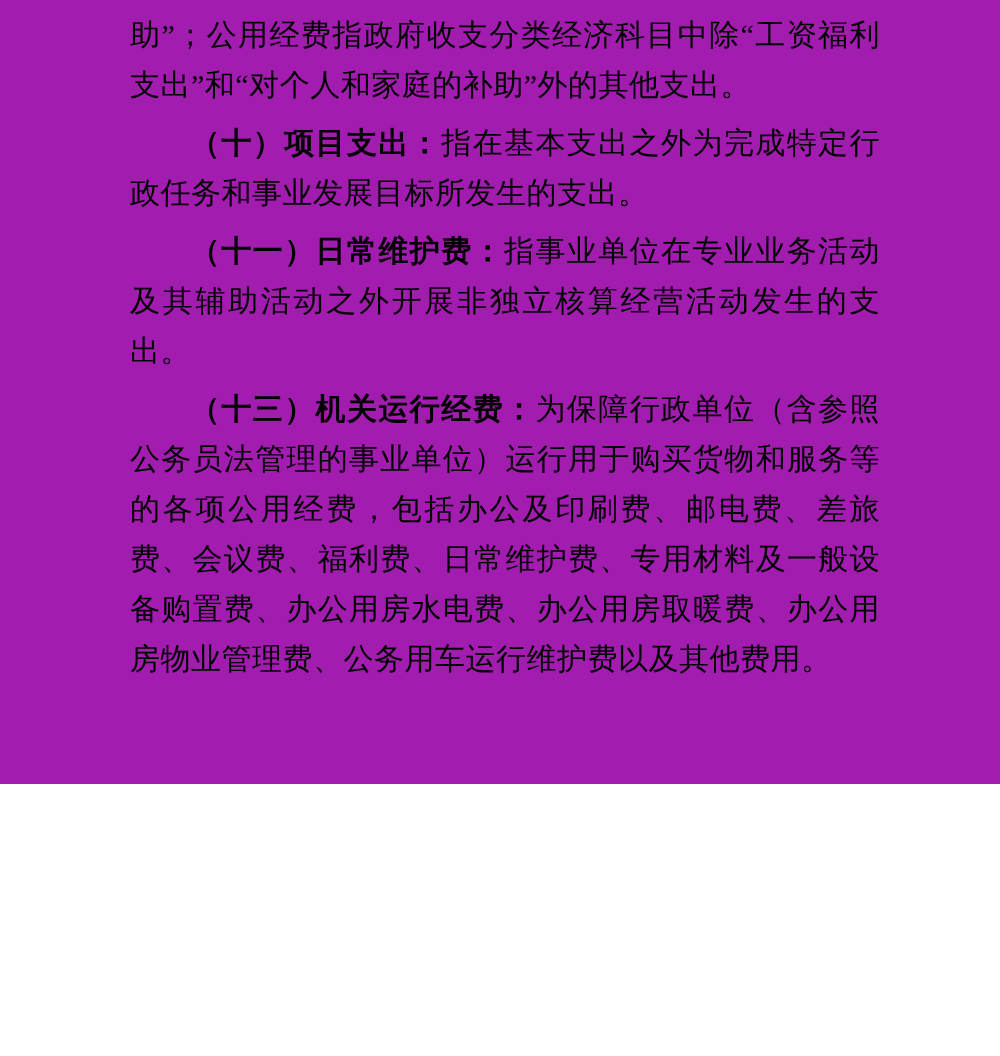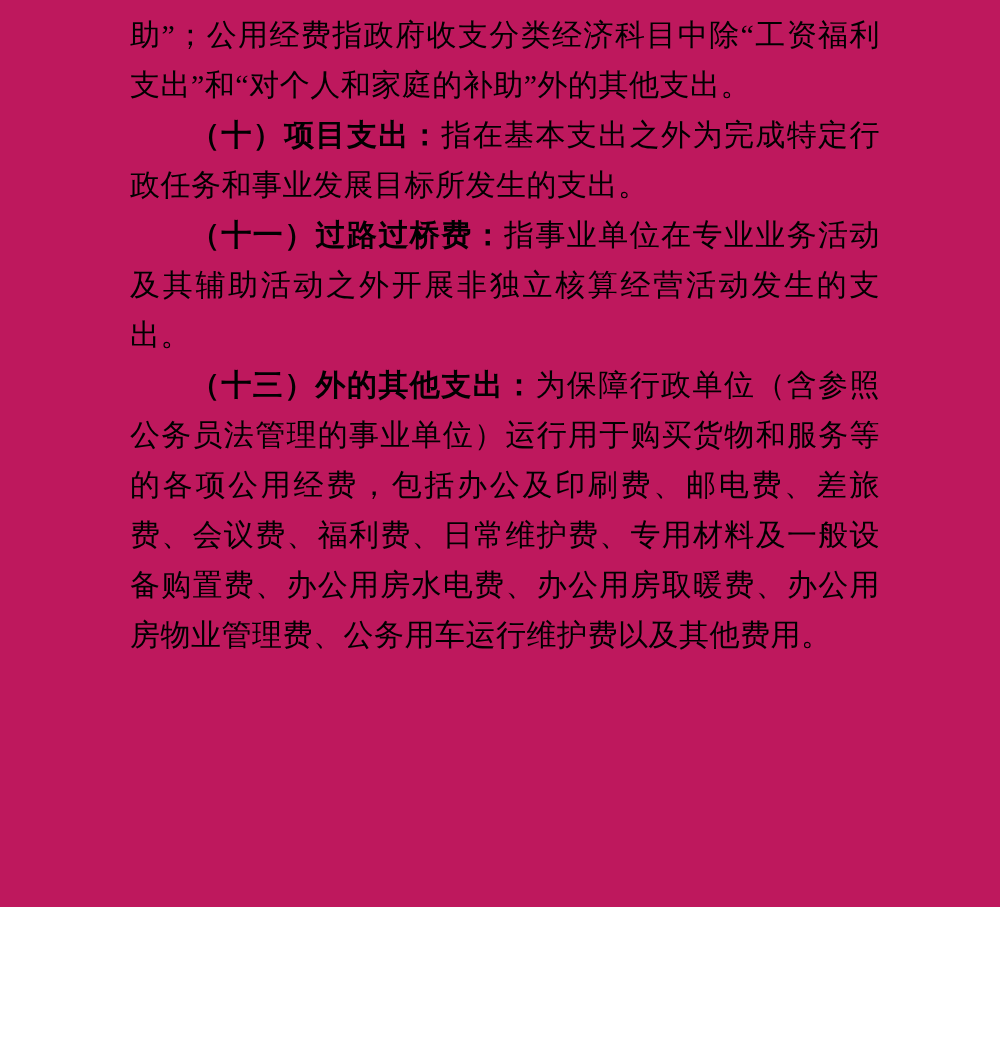--- a/index.html
+++ b/index.html
@@ -3,57 +3,58 @@
 <meta charset="utf-8">
 <style>
   html, body {
     margin: 0;
     padding: 0;
     background: #ffffff;
   }
   .page {
     position: relative;
     width: 1000px;
-    height: 907px;
-    background: #be185d;
+    height: 784px;
+    background: #a21caf;
     overflow: hidden;
     box-sizing: border-box;
     padding: 10px 120px 0 130px;
   }
   .content {
     width: 750px;
   }
   .para {
     margin: 0;
     padding: 0;
     font-family: "Liberation Serif", "DejaVu Serif", serif;
     font-size: 30px;
     line-height: 50px;
     color: #000000;
     text-align: justify;
     letter-spacing: 0.5px;
   }
   .para.indent {
     text-indent: 2em;
+    margin-top: 8px;
   }
   .lead {
     font-weight: bold;
   }
   .body-text {
     font-weight: normal;
   }
 </style>
 </head>
 <body>
 
 <div class="page">
   <div class="content" id="paragraphs">
   <p class="para"><span class="body-text">助”；公用经费指政府收支分类经济科目中除“工资福利支出”和“对个人和家庭的补助”外的其他支出。</span></p>
 
   <p class="para indent"><span class="lead">（十）项目支出：</span><span class="body-text">指在基本支出之外为完成特定行政任务和事业发展目标所发生的支出。</span></p>
 
-  <p class="para indent"><span class="lead">（十一）过路过桥费：</span><span class="body-text">指事业单位在专业业务活动及其辅助活动之外开展非独立核算经营活动发生的支出。</span></p>
+  <p class="para indent"><span class="lead">（十一）日常维护费：</span><span class="body-text">指事业单位在专业业务活动及其辅助活动之外开展非独立核算经营活动发生的支出。</span></p>
 
 
-  <p class="para indent"><span class="lead">（十三）外的其他支出：</span><span class="body-text">为保障行政单位（含参照公务员法管理的事业单位）运行用于购买货物和服务等的各项公用经费，包括办公及印刷费、邮电费、差旅费、会议费、福利费、日常维护费、专用材料及一般设备购置费、办公用房水电费、办公用房取暖费、办公用房物业管理费、公务用车运行维护费以及其他费用。</span></p>
+  <p class="para indent"><span class="lead">（十三）机关运行经费：</span><span class="body-text">为保障行政单位（含参照公务员法管理的事业单位）运行用于购买货物和服务等的各项公用经费，包括办公及印刷费、邮电费、差旅费、会议费、福利费、日常维护费、专用材料及一般设备购置费、办公用房水电费、办公用房取暖费、办公用房物业管理费、公务用车运行维护费以及其他费用。</span></p>
 
 </div>
 </div>
 
 </body></html>

